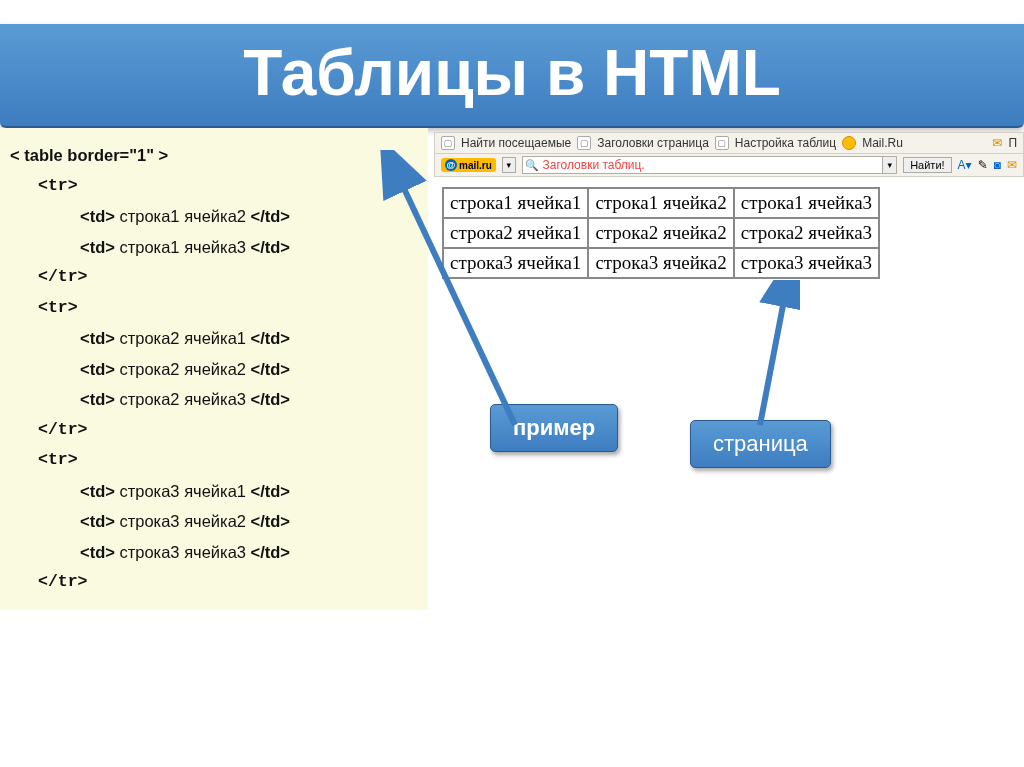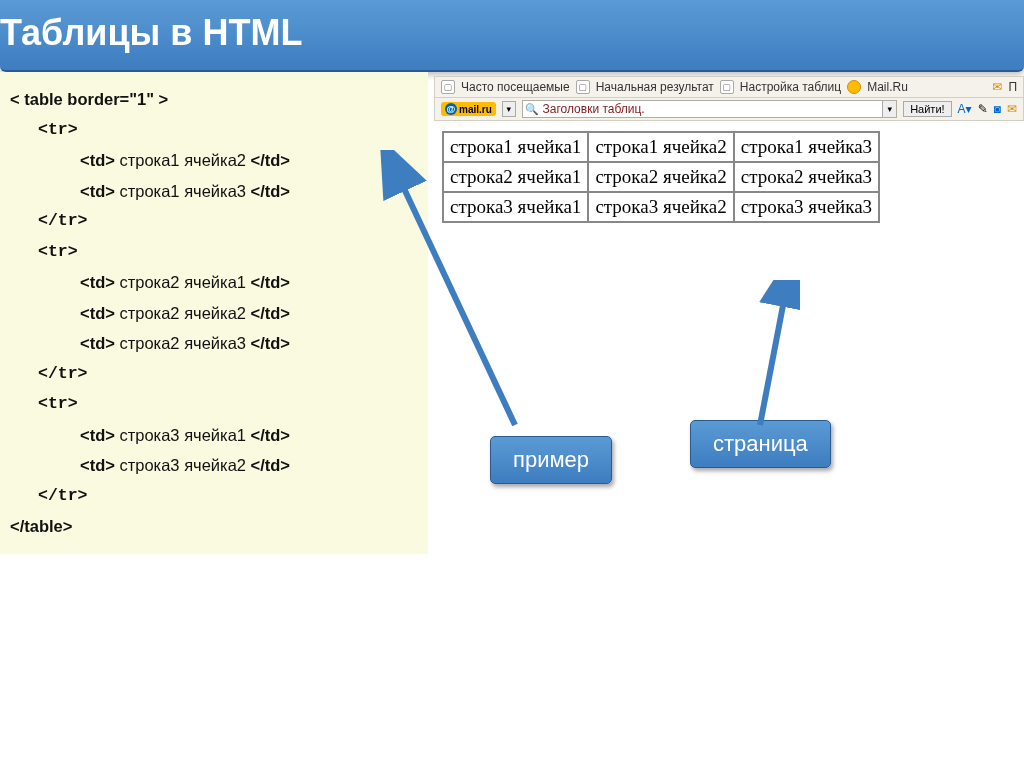--- a/index.html
+++ b/index.html
@@ -7,27 +7,28 @@
     margin: 0;
     font-family: Arial, sans-serif;
     background: #fff;
     width: 1024px;
     height: 767px;
     position: relative;
   }
   .header {
     background: linear-gradient(#5a9bd5, #3d7dc0);
     color: #fff;
-    text-align: left;
-    font-size: 36px;
+    text-align: center;
+    font-size: 64px;
     font-weight: bold;
     padding: 12px 0 16px 0;
     border-bottom: 2px solid #2a5a8f;
     box-shadow: 0 3px 6px rgba(0,0,0,0.25);
     border-radius: 0 0 6px 6px;
+    margin-top: 24px;
   }
   .content { display: flex; position: relative; }
   .code-panel {
     width: 428px;
     background: #fafae0;
     padding: 12px 10px;
     font-family: Arial, sans-serif;
     font-size: 16.5px;
     line-height: 1.85;
     color: #111;
@@ -94,21 +95,21 @@
     flex: 1;
     display: flex;
     align-items: center;
     border: 1px solid #b0ada4;
     background: #fff;
     height: 18px;
   }
   .search-input .magnifier {
     color: #e60; font-size: 11px; padding: 0 3px;
   }
-  .search-input .text { font-size: 12px; color: #7f1d1d; flex:1; }
+  .search-input .text { font-size: 12px; color: #ef4444; flex:1; }
   .find-btn {
     font-size: 11px; padding: 1px 6px;
     background:#eee; border:1px solid #aaa;
   }
   .tool-icon { font-size: 12px; }
   .result-table {
     margin: 10px 8px;
     border-collapse: collapse;
     font-family: 'Times New Roman', serif;
     font-size: 19px;
@@ -120,21 +121,21 @@
   .callout {
     position: absolute;
     background: linear-gradient(#5a9bd5, #3d7dc0);
     color: #fff;
     padding: 10px 22px;
     font-size: 22px;
     border-radius: 5px;
     box-shadow: 2px 3px 4px rgba(0,0,0,0.35);
     border: 1px solid #2a5a8f;
   }
-  .callout-example { left: 490px; top: 436px; }
+  .callout-example { left: 490px; top: 404px; font-weight: bold; }
   .callout-result  { left: 690px; top: 420px; }
   svg.arrow { position: absolute; pointer-events: none; }
 </style>
 </head>
 <body>
 
 <div class="header">Таблицы в HTML</div>
 
 <div class="content">
 
@@ -148,31 +149,31 @@
 
     <div class="ind1"><b>&lt;tr&gt;</b></div>
     <div class="ind2"><b>&lt;td&gt;</b> <span id="c10"> строка2 ячейка1 </span> <b>&lt;/td&gt;</b></div>
     <div class="ind2"><b>&lt;td&gt;</b> <span id="c11"> строка2 ячейка2 </span> <b>&lt;/td&gt;</b></div>
     <div class="ind2"><b>&lt;td&gt;</b> <span id="c12"> строка2 ячейка3 </span> <b>&lt;/td&gt;</b></div>
     <div class="ind1"><b>&lt;/tr&gt;</b></div>
 
     <div class="ind1"><b>&lt;tr&gt;</b></div>
     <div class="ind2"><b>&lt;td&gt;</b> <span id="c20"> строка3 ячейка1 </span> <b>&lt;/td&gt;</b></div>
     <div class="ind2"><b>&lt;td&gt;</b> <span id="c21"> строка3 ячейка2 </span> <b>&lt;/td&gt;</b></div>
+    <div class="ind2"><b>&lt;td&gt;</b> <span id="c22"> строка3 ячейка3 </span> <b>&lt;/td&gt;</b></div>
     <div class="ind1"><b>&lt;/tr&gt;</b></div>
 
-    <div><b>&lt;/table&gt;</b></div>
   </div>
 
   <div class="browser-area">
     <div class="bookmark-bar">
       <span class="bm-icon">▢</span>
-      <span>Часто посещаемые</span>
+      <span>Найти посещаемые</span>
       <span class="bm-icon">▢</span>
-      <span>Начальная результат</span>
+      <span>Заголовки страница</span>
       <span class="bm-icon">▢</span>
       <span>Настройка таблиц</span>
       <span class="mail-logo"></span>
       <span>Mail.Ru</span>
       <span style="margin-left:auto;color:#d80;">✉</span>
       <span>П</span>
     </div>
     <div class="search-bar">
       <span class="mail-badge">
           <span class="at">@</span>

